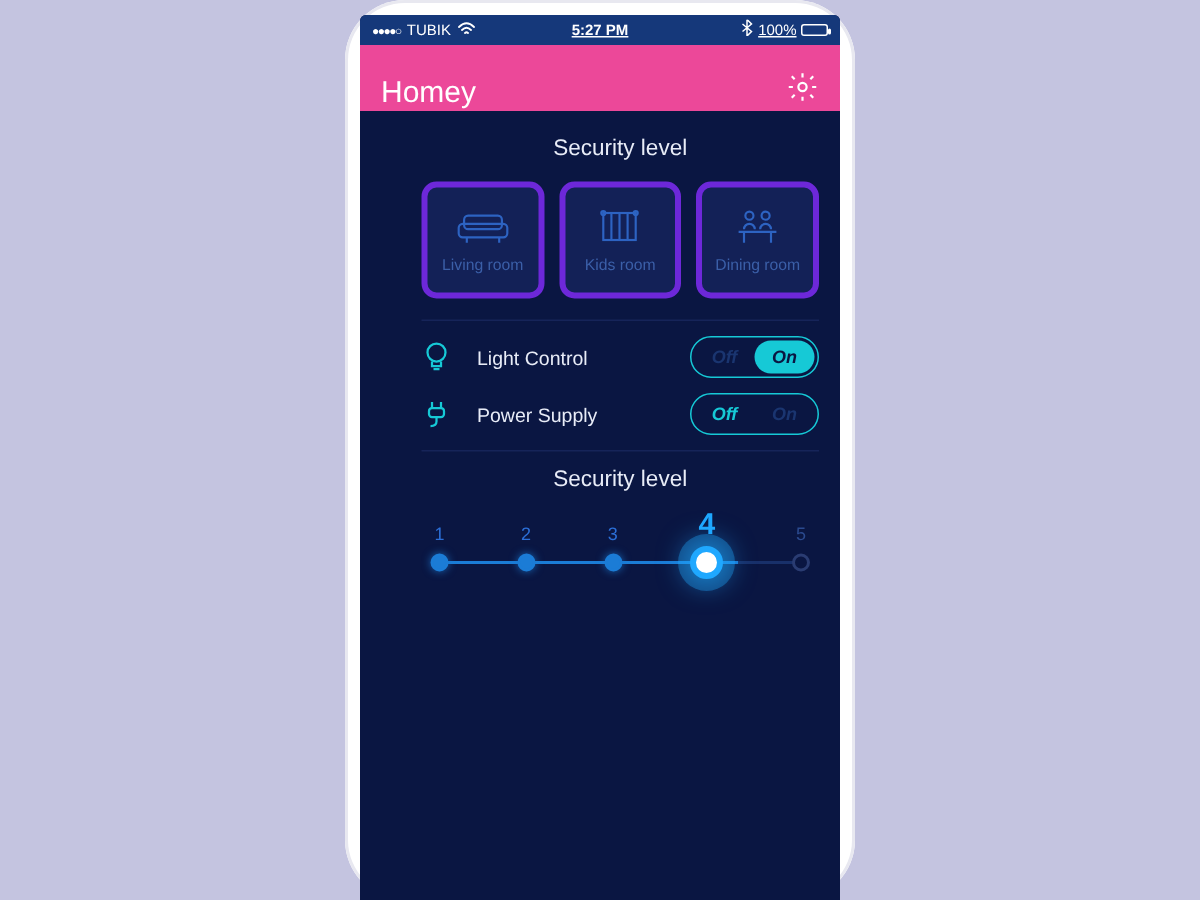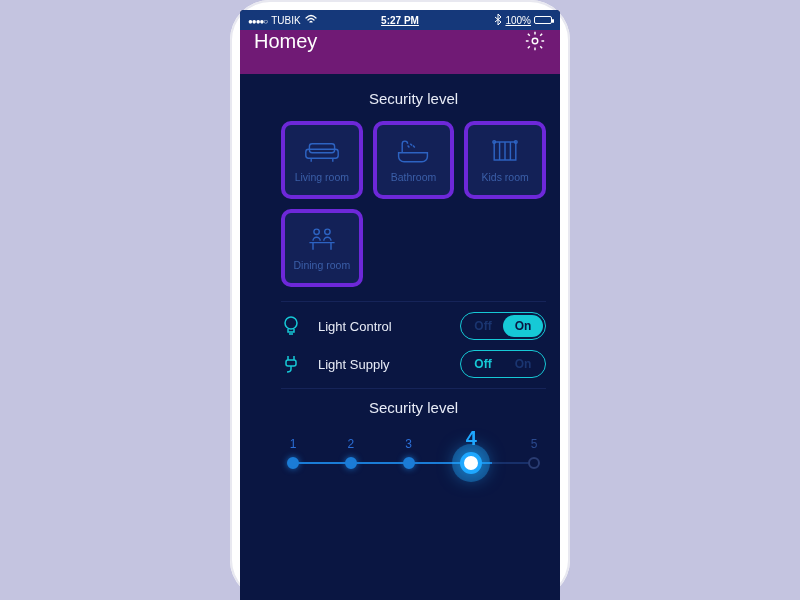--- a/index.html
+++ b/index.html
@@ -38,22 +38,22 @@
   .status-center { flex: 0 0 auto; font-weight: 600; text-decoration: underline; }
   .status-right { display: flex; align-items: center; gap: 3px; flex: 1; justify-content: flex-end; text-decoration: underline; }
   .dots span { font-size: 8px; letter-spacing: -1px; }
   .bat { width: 18px; height: 8px; border: 1px solid #fff; border-radius: 2px; position: relative; }
   .bat::after { content:""; position:absolute; right:-3px; top:2px; width:2px; height:4px; background:#fff; border-radius:1px;}
   .bat-fill { background:#fff; height:100%; width:100%; }
 
   
   .app-header {
     height: 44px;
-    background: #701a75;
-    display: flex; align-items: flex-start; justify-content: space-between;
+    background: #ec4899;
+    display: flex; align-items: flex-end; justify-content: space-between;
     padding: 0 14px;
   }
   .app-title { font-size: 20px; font-weight: 400; }
   .gear { width: 22px; height: 22px; stroke:#fff; }
 
   .content { padding: 10px 14px 0; margin-left: 27px; }
 
   .section-title {
     text-align: center; font-size: 15px; font-weight: 400;
     margin: 6px 0 14px;
@@ -99,21 +99,21 @@
     border: 1.5px solid #16c9d6;
     border-radius: 16px;
     height: 28px; width: 86px;
     display:flex; align-items:center;
     padding: 2px;
     gap: 0;
   }
   .toggle .opt {
     flex:1; text-align:center; font-size:12px; font-weight:600;
     line-height:22px; border-radius:13px; height:22px;
-    color:#1a3570; cursor:pointer;
+    color:#1a3570; cursor:pointer;font-style:italic;
   }
   .toggle .opt.on { color:#16c9d6; }
   .toggle .opt.active { background:#16c9d6; color:#0a1642; }
   
   .toggle.off-sel { }
   .toggle.off-sel .opt.off { color:#16c9d6; }
   .toggle.off-sel .opt.on  { color:#1a3570; }
   .toggle.on-sel .opt.on.active { background:#16c9d6; color:#0a1642; }
   .toggle.on-sel .opt.off { color:#1a3570; }
 
@@ -192,28 +192,20 @@
       <div class="section-title">Security level</div>
 
       <div class="rooms">
         <div class="room">
           <svg class="ricon" viewBox="0 0 40 28" stroke-width="1.6">
             <rect x="6" y="6" width="28" height="10" rx="3"></rect>
               <rect x="2" y="12" width="36" height="10" rx="3"></rect>
               <path d="M8 22v4M32 22v4"></path>
           </svg>
           <span class="room-label">Living room</span>
-        </div>
-        <div class="room">
-          <svg class="ricon" viewBox="0 0 40 28" stroke-width="1.6">
-            <path d="M4 16 h32 v4 a6 6 0 0 1 -6 6 h-20 a6 6 0 0 1 -6 -6 z"></path>
-              <path d="M8 16 V6 a3 3 0 0 1 6 0"></path>
-              <path d="M14 8 l2 2 M17 6 l2 2 M20 8 l2 2"></path>
-          </svg>
-          <span class="room-label">Bathroom</span>
         </div>
         <div class="room">
           <svg class="ricon" viewBox="0 0 40 28" stroke-width="1.6">
             <rect x="8" y="4" width="24" height="20"></rect>
               <line x1="14" y1="4" x2="14" y2="24"></line>
               <line x1="20" y1="4" x2="20" y2="24"></line>
               <line x1="26" y1="4" x2="26" y2="24"></line>
               <circle cx="8" cy="4" r="1.5"></circle>
               <circle cx="32" cy="4" r="1.5"></circle>
           </svg>
@@ -252,21 +244,21 @@
 
       <div class="control-row">
         <div class="control-left">
           <span class="cicon">
             <svg viewBox="0 0 20 22" fill="none" stroke="#16c9d6" stroke-width="1.5">
                 <path d="M7 3v4M13 3v4"></path>
                 <rect x="5" y="7" width="10" height="6" rx="2"></rect>
                 <path d="M10 13 v3 q0 3 -4 3"></path>
               </svg>
           </span>
-          <span class="control-label">Light Supply</span>
+          <span class="control-label">Power Supply</span>
         </div>
         <div class="toggle off-sel">
           <span class="opt off">Off</span>
           <span class="opt on">On</span>
         </div>
       </div>
 
       <div class="divider"></div>
 
       <div class="slider-wrap">

